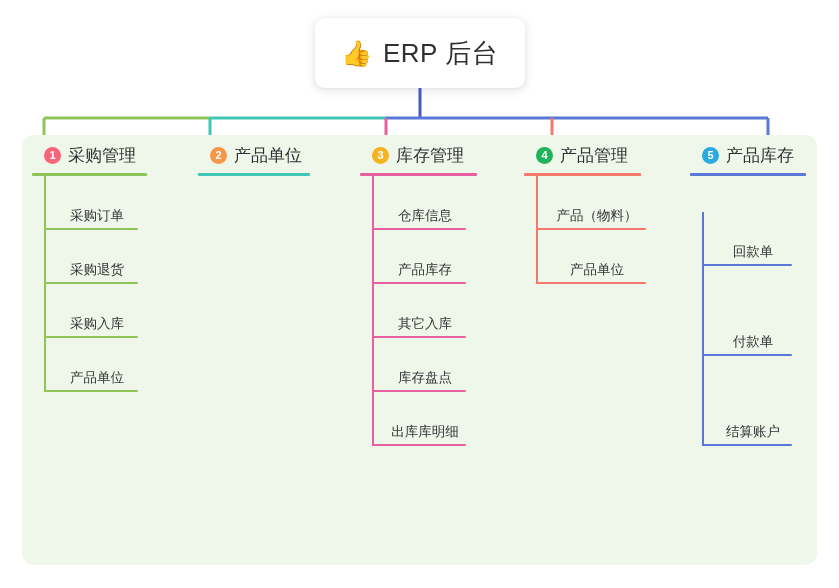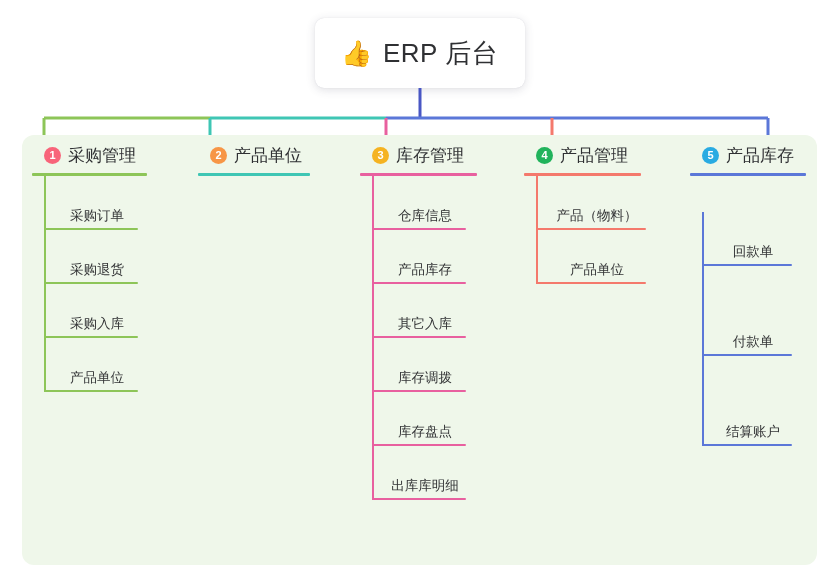--- a/index.html
+++ b/index.html
@@ -236,24 +236,20 @@
       </div>
       <div class="leaf">
         <span class="leaf-label">产品库存</span>
         <span class="leaf-rule" style="background: rgb(232, 96, 159);"></span>
       </div>
       <div class="leaf">
         <span class="leaf-label">其它入库</span>
         <span class="leaf-rule" style="background: rgb(232, 96, 159);"></span>
       </div>
       <div class="leaf">
-        <span class="leaf-label">库存调拨</span>
-        <span class="leaf-rule" style="background: rgb(232, 96, 159);"></span>
-      </div>
-      <div class="leaf">
         <span class="leaf-label">库存盘点</span>
         <span class="leaf-rule" style="background: rgb(232, 96, 159);"></span>
       </div>
       <div class="leaf">
         <span class="leaf-label">出库库明细</span>
         <span class="leaf-rule" style="background: rgb(232, 96, 159);"></span>
       </div>
     </div>
   </div>
 

